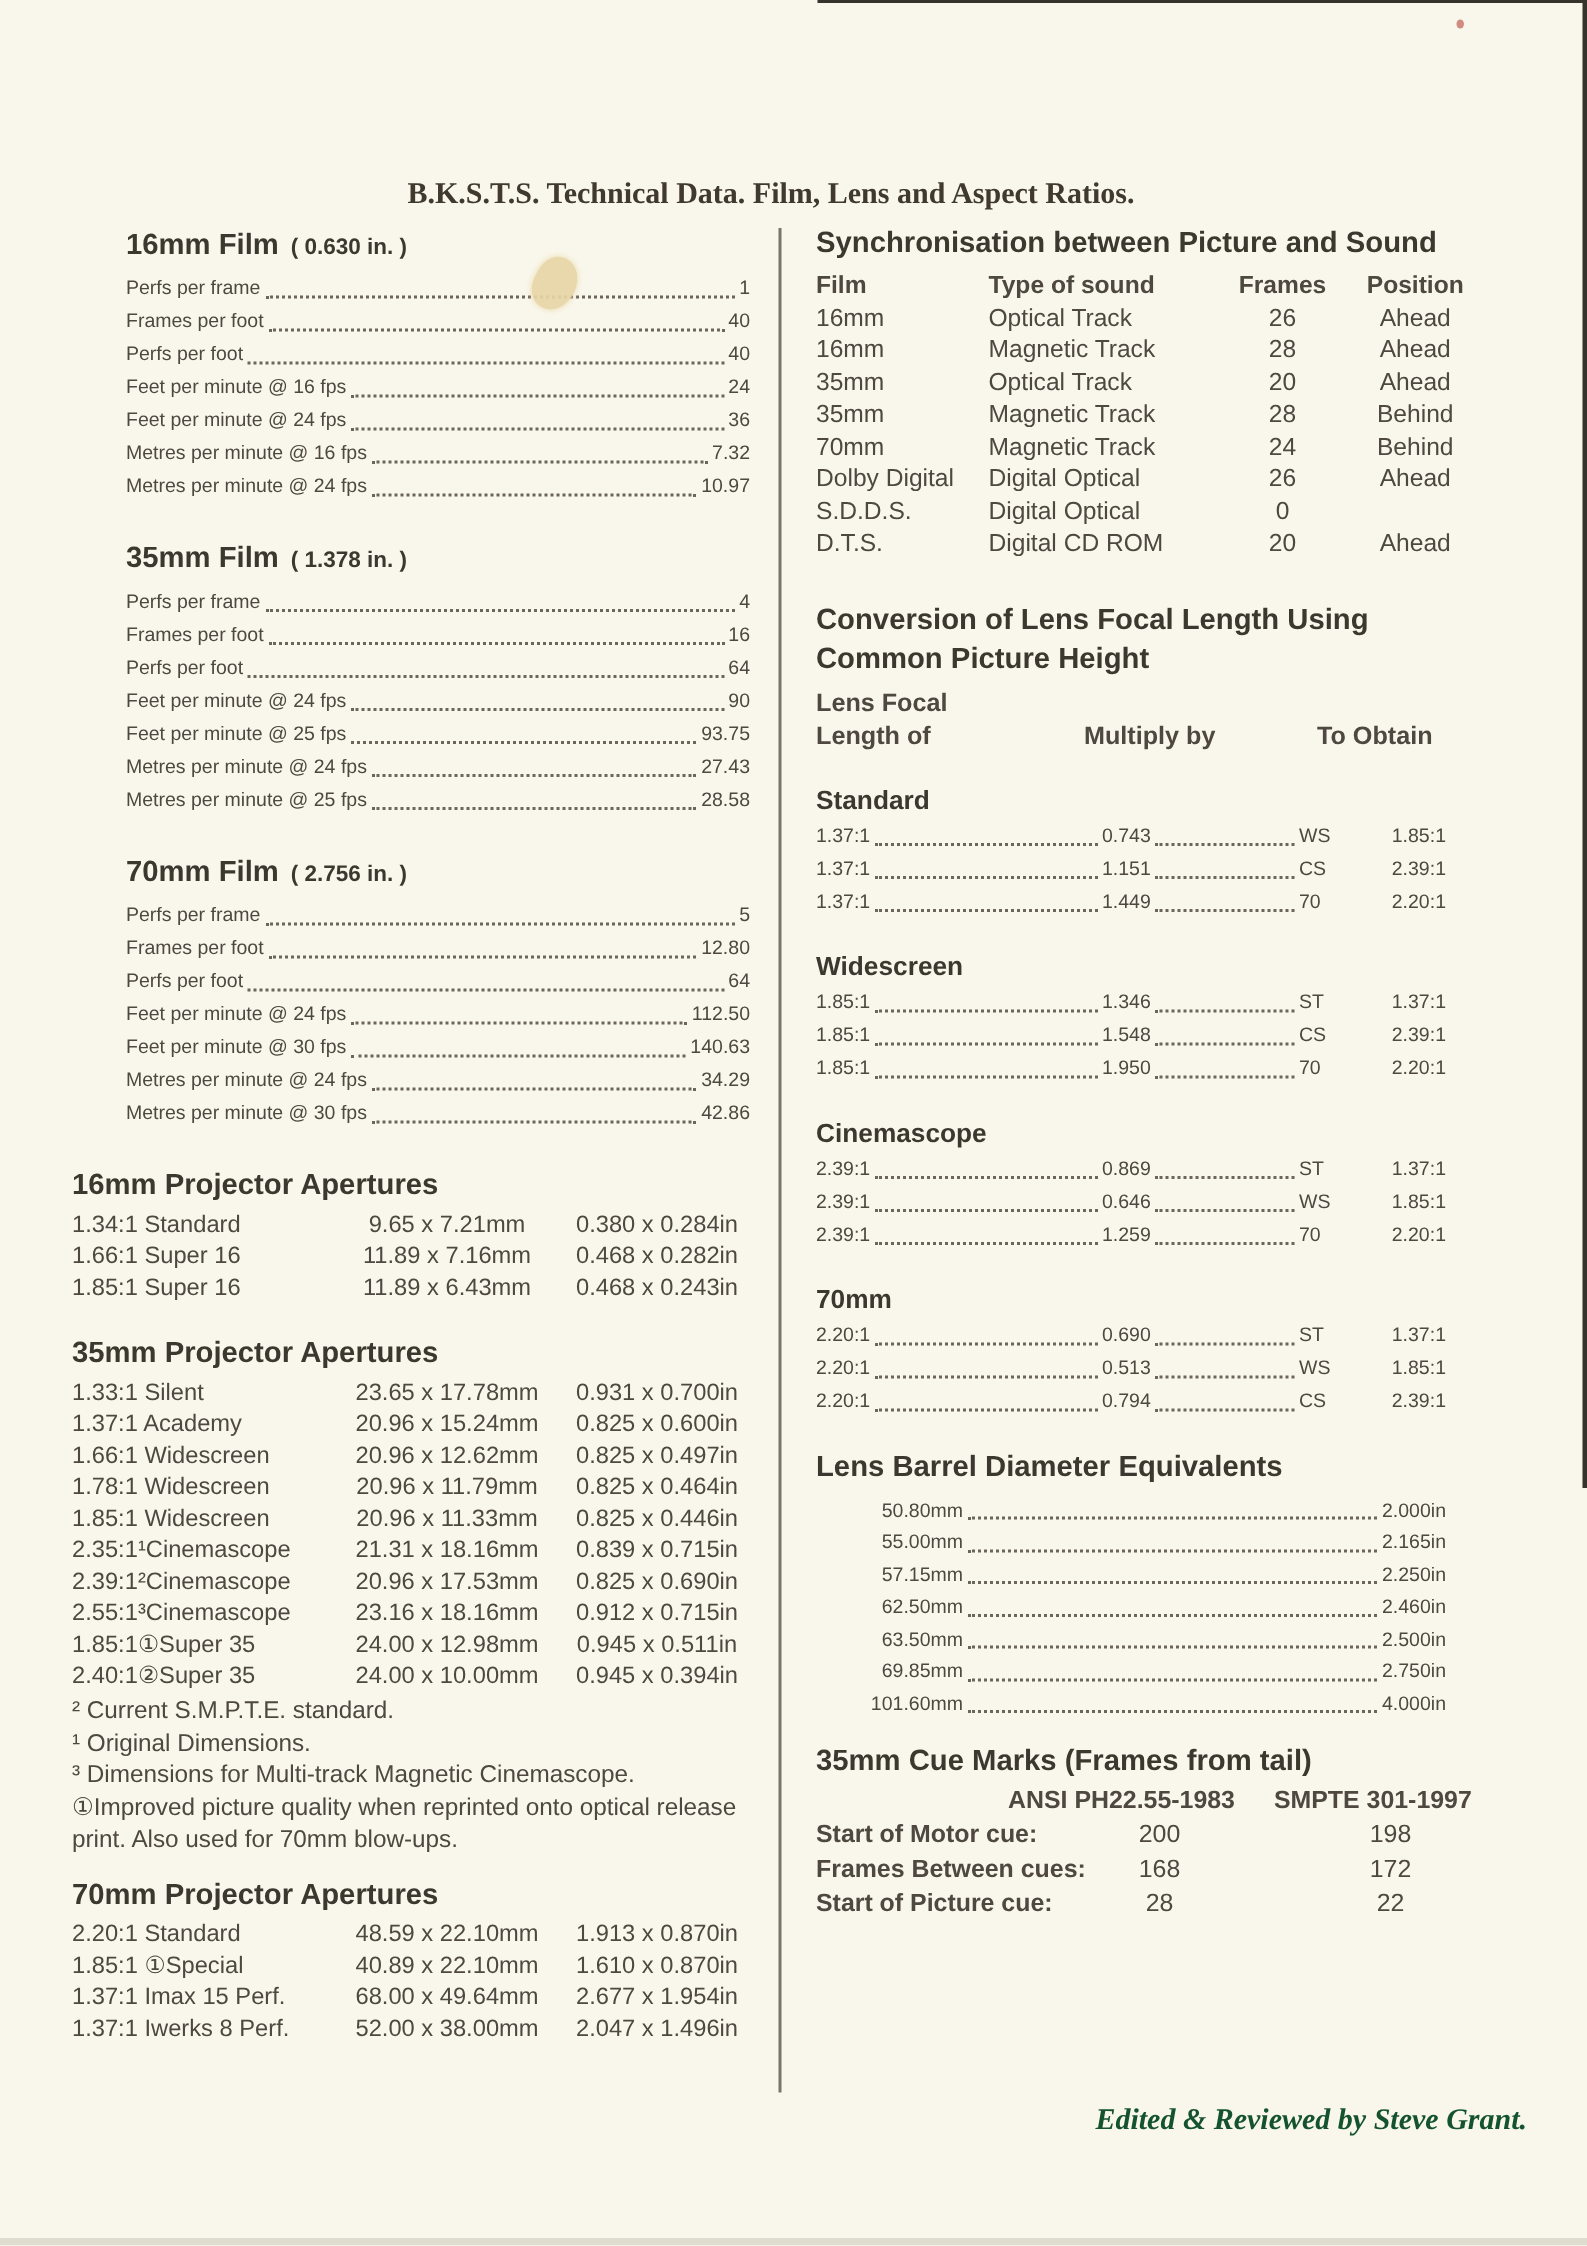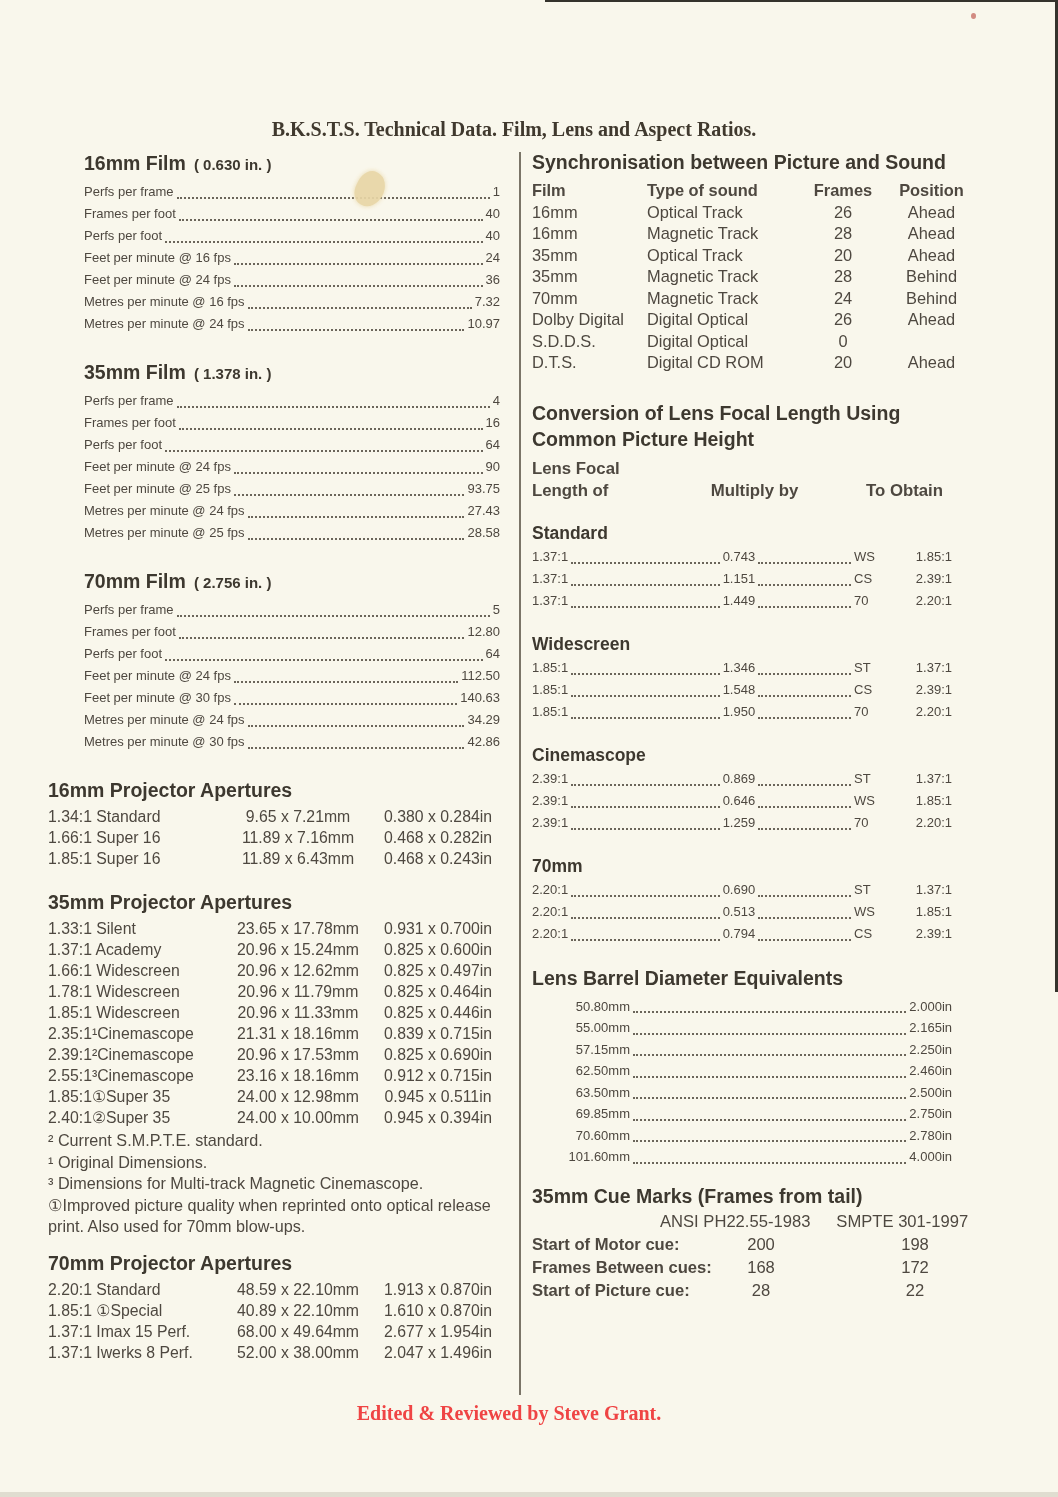--- a/index.html
+++ b/index.html
@@ -17,27 +17,27 @@
   .edge-bottom { position:absolute; bottom:0; left:0; right:0; height:5px; background:#e0ddd0; }
   .stain { position:absolute; left:356px; top:171px; width:28px; height:36px;
            background:#e8d6a6; border-radius:46% 54% 52% 48%;
            transform:rotate(28deg); box-shadow:0 0 5px #e8d6a6; opacity:.92; z-index:5; }
   .speck { position:absolute; left:971px; top:13px; width:5px; height:6px;
            background:#b8433a; border-radius:50%; opacity:.6; }
 
   .title { position:absolute; top:118px; left:0; right:30px; margin:0;
            text-align:center; font-family:"Liberation Serif", serif;
            font-size:20px; font-weight:bold; color:#40392e; }
-  .footer { position:absolute; top:1402px; left:0; right:40px; text-align:center;
-            font-family:"Liberation Serif", serif; font-size:20px; font-weight:bold; color:#ef4444; }
+  .footer { position:absolute; top:1402px; left:0; right:40px; text-align:right;
+            font-family:"Liberation Serif", serif; font-size:20px; font-weight:bold; color:#14532d;font-style:italic; }
   .divider { position:absolute; left:519px; top:152px; width:2px; height:1243px; background:#7b7568; }
 
   .col { position:absolute; top:150px; }
   .col-left  { left:48px;  width:452px; }
-  .col-right { left:532px; width:450px; }
+  .col-right { left:544px; width:450px; }
 
   .sec-h { font-size:19.5px; line-height:26px; margin:0 0 3px 0; font-weight:bold; color:#3d382f; }
   .gauge { font-size:15px; margin-left:8px; }
 
   .dotrow { display:flex; align-items:flex-end; line-height:22px; font-size:13px; }
   .dotrow .lbl { white-space:nowrap; }
   .dotrow .val { white-space:nowrap; }
   .dots { flex:1; border-bottom:2px dotted #6b655a; margin:0 3px 4px 3px; min-width:10px; }
 
   section.film { margin-bottom:24px;margin-left:36px; }
@@ -62,21 +62,21 @@
   .conv-group h3 { font-size:17.5px; line-height:22px; margin:0 0 2px 0; font-weight:bold; color:#3d382f; }
   .conv-row { padding-right:30px; }
   .dots1 { flex:1.6; } .dots2 { flex:1; }
   .code { width:42px; white-space:nowrap; }
   .to   { width:56px; text-align:right; white-space:nowrap; }
 
   section.barrel { margin-bottom:16px; }
   .barrel-row { padding-right:30px; line-height:21.5px; }
   .mm { width:98px; text-align:right; white-space:nowrap; }
 
-  .cue-sub { display:flex; gap:26px; margin-left:128px; font-weight:normal; font-size:16.6px; line-height:23px; }
+  .cue-sub { display:flex; gap:26px; margin-left:128px; font-weight:bold; font-size:16.6px; line-height:23px; }
   .cue-grid { display:grid; grid-template-columns:198px 62px 1fr; font-size:16.6px; line-height:23px; }
   .cue-grid .lbl { font-weight:bold; }
   .cue-grid .v1 { text-align:center; }
   .cue-grid .v2 { text-align:center; padding-left:56px; }
 </style>
 </head>
 <body>
 
 <div class="page">
 
@@ -617,25 +617,20 @@
             <span class="dots"></span>
             <span class="val">2.500in</span>
           </div>
 
           <div class="dotrow barrel-row">
             <span class="mm">69.85mm</span>
             <span class="dots"></span>
             <span class="val">2.750in</span>
           </div>
 
-          <div class="dotrow barrel-row">
-            <span class="mm">70.60mm</span>
-            <span class="dots"></span>
-            <span class="val">2.780in</span>
-          </div>
 
           <div class="dotrow barrel-row">
             <span class="mm">101.60mm</span>
             <span class="dots"></span>
             <span class="val">4.000in</span>
           </div>
         </div>
     </section>
 
     <section>

